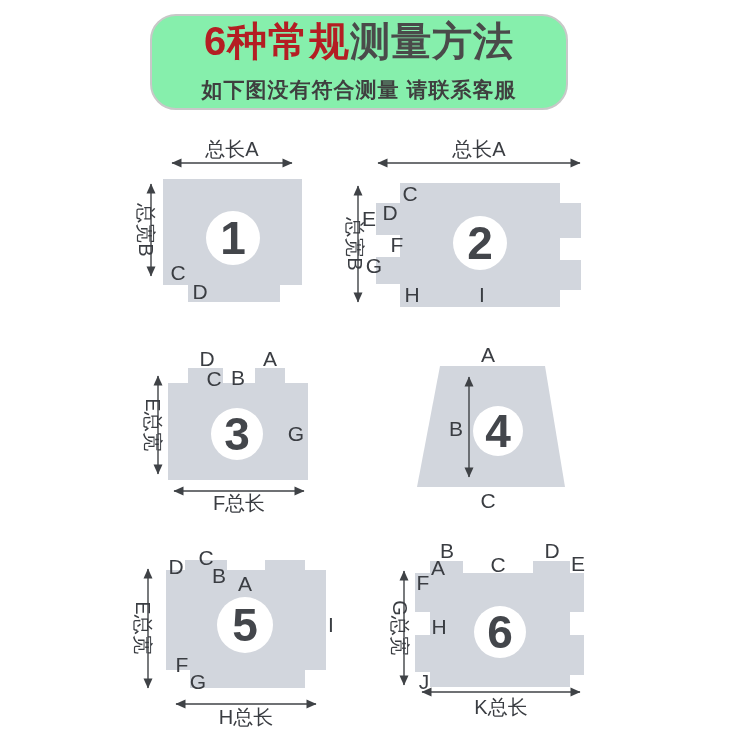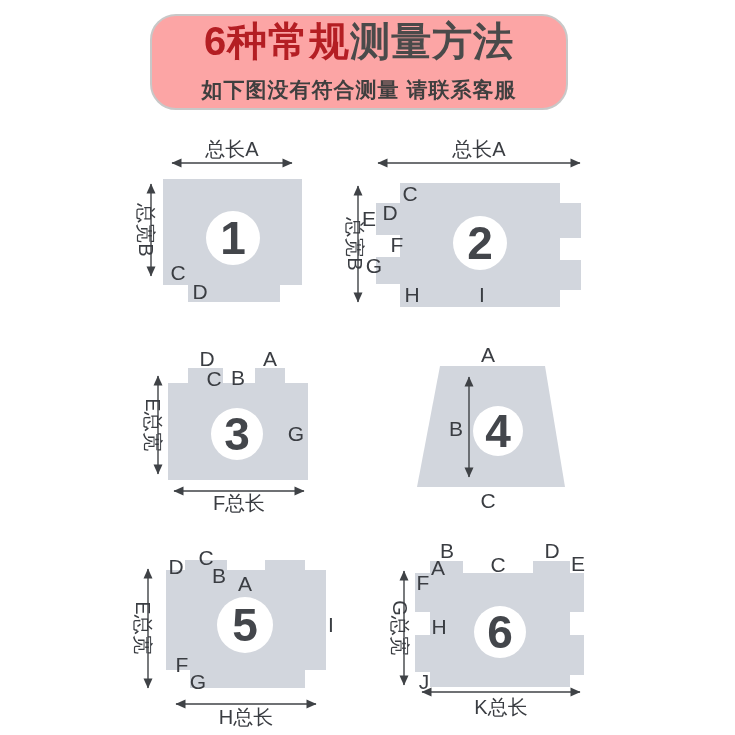--- a/index.html
+++ b/index.html
@@ -1,18 +1,18 @@
 <!DOCTYPE html>
 <html><head>
 <meta charset="utf-8">
 <style>
   html,body{margin:0;padding:0;background:#fff;}
   .canvas{position:relative;width:735px;height:735px;background:#ffffff;overflow:hidden;
           font-family:"Liberation Sans",sans-serif;}
-  .header{position:absolute;left:150px;top:14px;width:418px;height:96px;background:#fca5a5;
+  .header{position:absolute;left:150px;top:14px;width:418px;height:96px;background:#86efac;
           border:2px solid #c8c8c8;border-radius:26px;box-sizing:border-box;
           display:flex;flex-direction:column;align-items:center;justify-content:center;}
   .title{font-size:40px;font-weight:700;line-height:1;letter-spacing:1px;white-space:nowrap;}
   .title .red{color:#b41e23;}
   .title .dark{color:#4a4a4a;}
   .subtitle{font-size:21px;font-weight:700;color:#3f3f3f;margin-top:15px;letter-spacing:1px;white-space:nowrap;}
   svg{position:absolute;overflow:visible;}
   svg text{font-family:"Liberation Sans",sans-serif;fill:#3a3d42;}
   .lbl{font-size:21px;font-weight:500;}
   .dim{font-size:20px;font-weight:500;}

